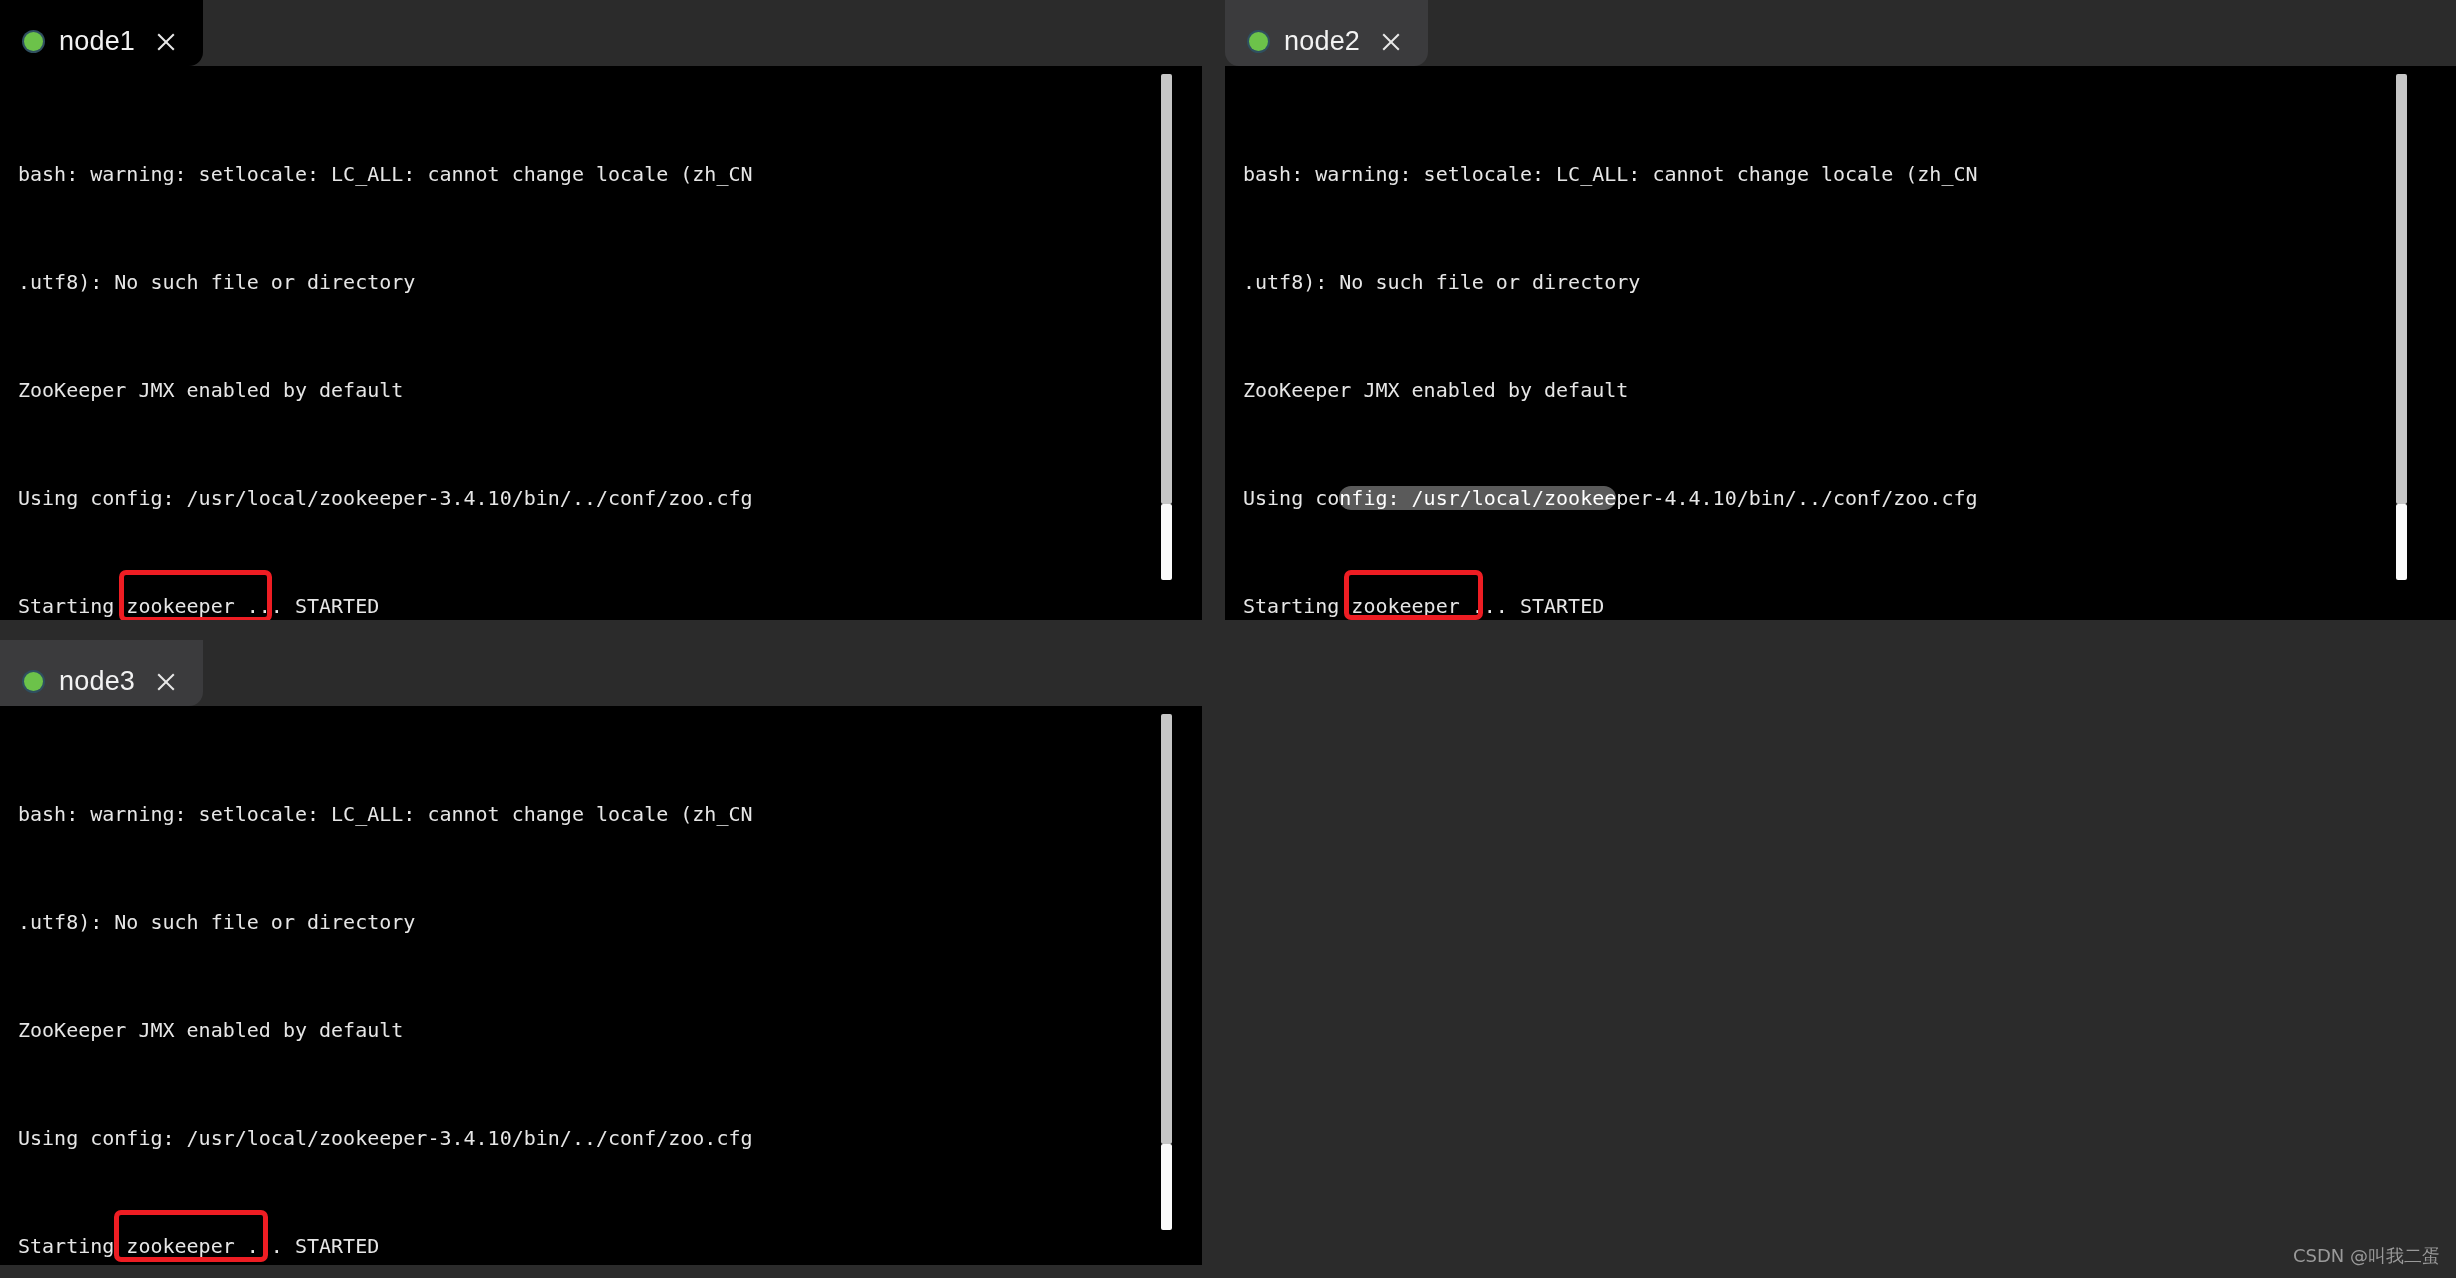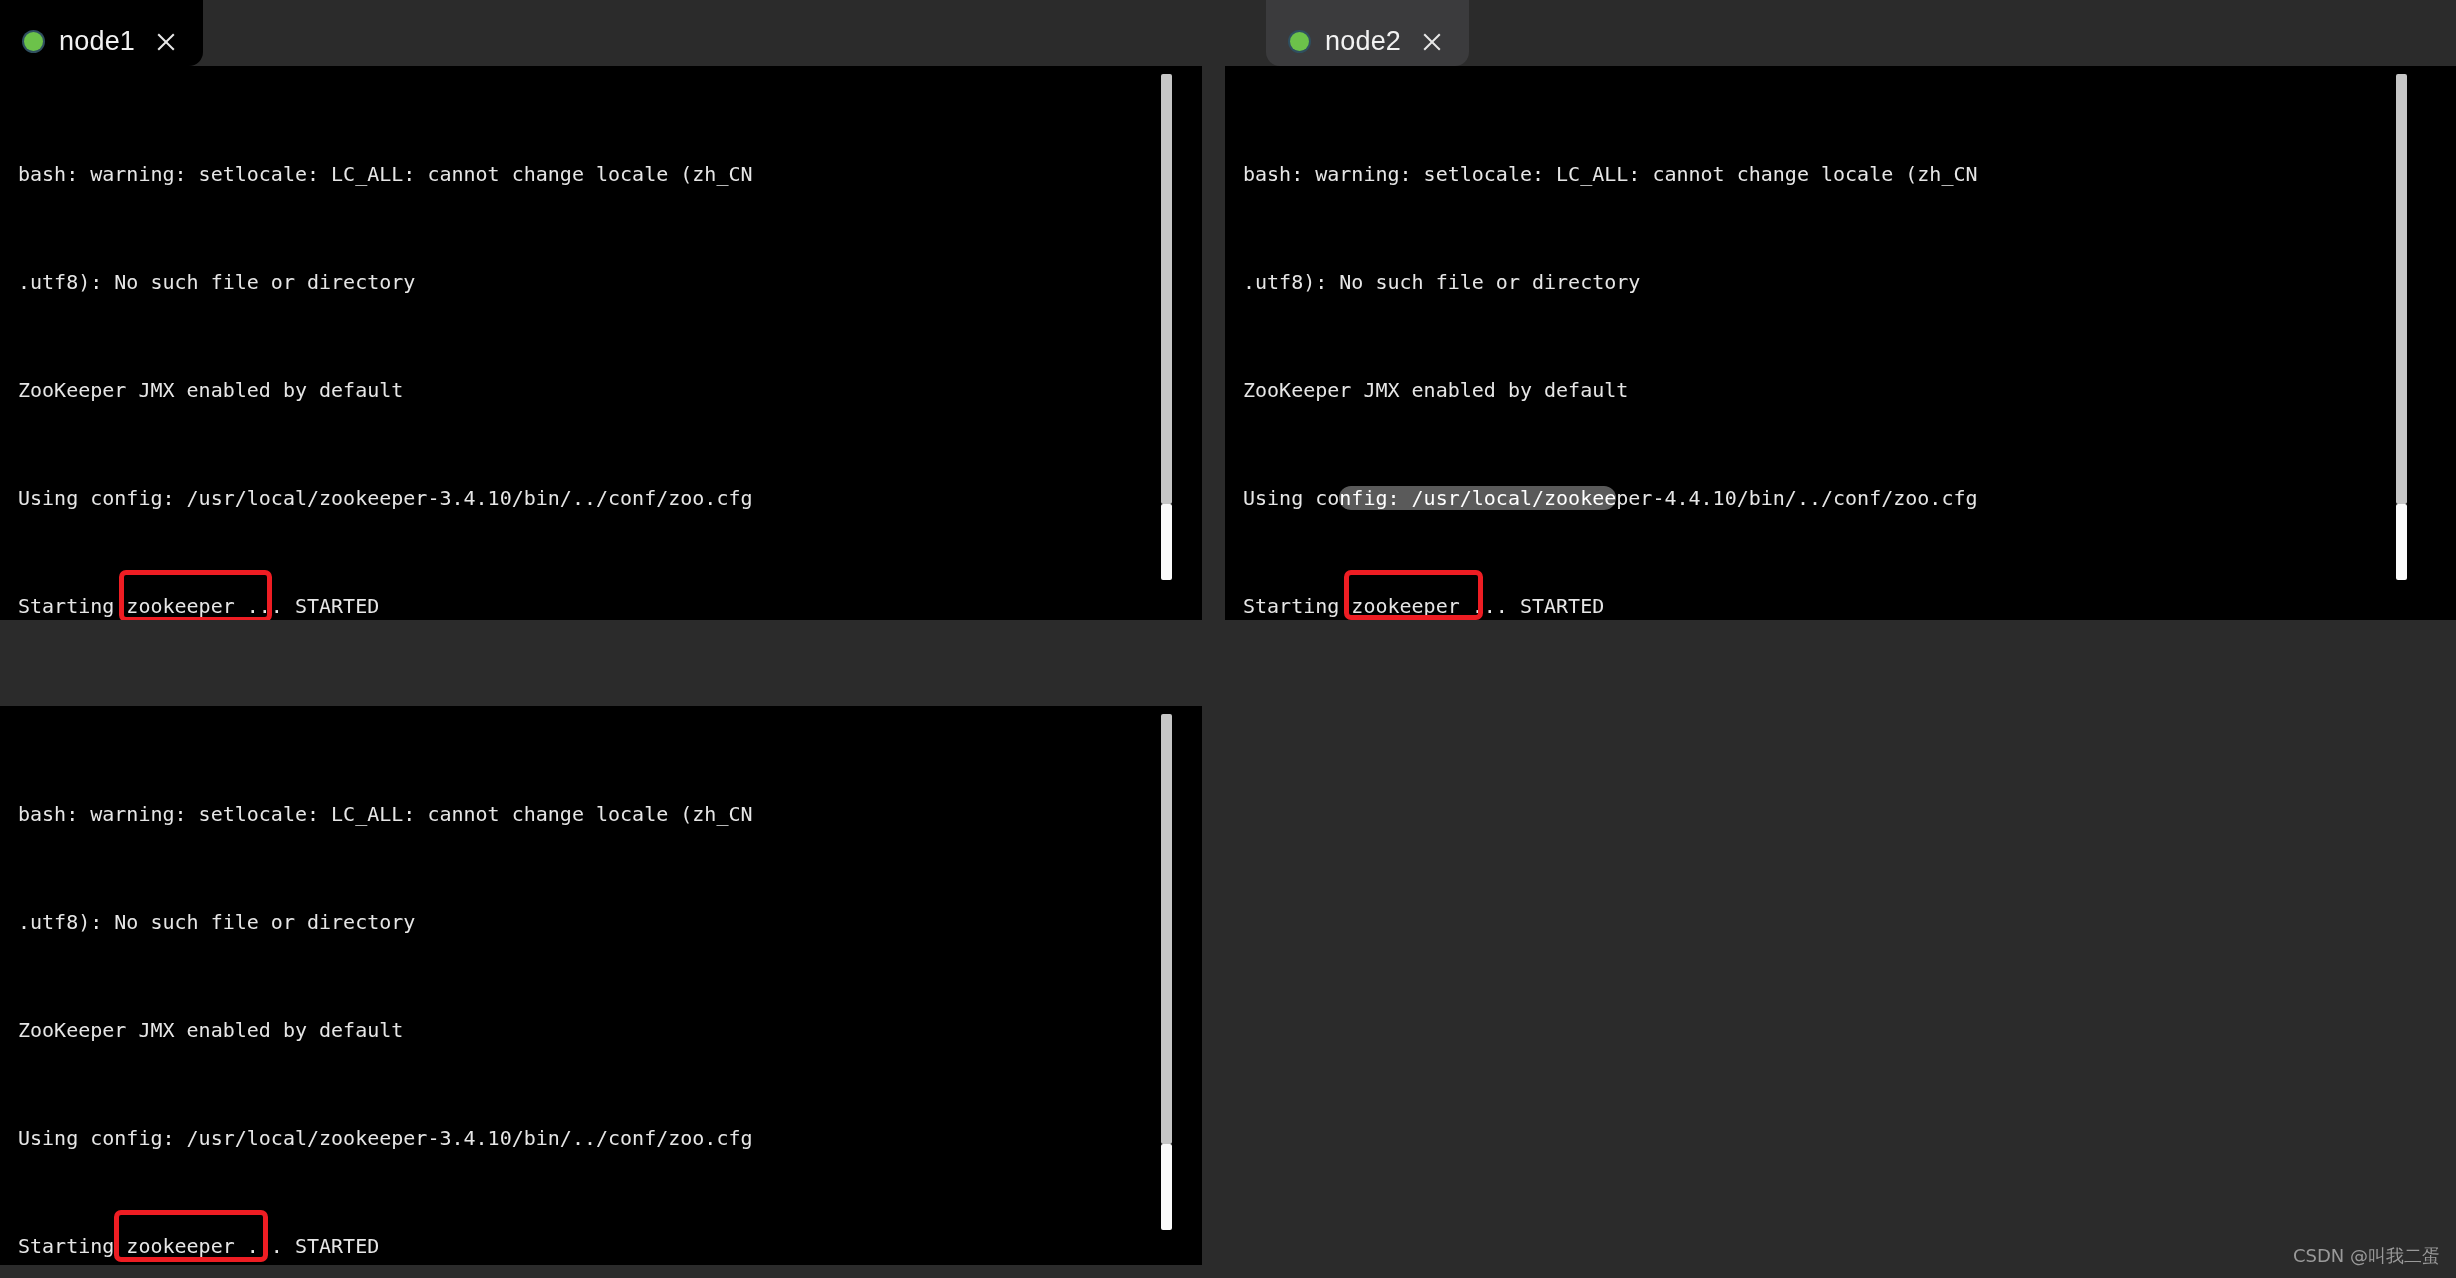--- a/index.html
+++ b/index.html
@@ -161,21 +161,21 @@
     <div class="scroll-track" style="left:1161px; top:0px; height:554px;">
       <div class="scroll-thumb" style="top:8px; height:430px;"></div>
       <div class="scroll-thumb-bright" style="top:438px; height:76px;"></div>
     </div>
   </div>
 </div>
 
 <div class="term-window" style="left:1225px; top:0px; width:1231px; height:620px;">
 
   <div class="tabbar">
-    <div class="tab inactive" style="border-radius:0 0 14px 14px;margin-left:41px;">
+    <div class="tab inactive" style="border-radius:0 0 14px 14px;">
       <span class="tab-dot"></span>
       <span class="tab-title">node2</span>
       <span class="tab-close"></span>
     </div>
   </div>
 
   <div class="term-body" style="left:0; top:66px; position:absolute; width:1231px; height:554px;">
     <div class="line">bash: warning: setlocale: LC_ALL: cannot change locale (zh_CN</div>
     <div class="line">.utf8): No such file or directory</div>
     <div class="line">ZooKeeper JMX enabled by default</div>
@@ -195,20 +195,27 @@
 
     <div class="scroll-track" style="left:1171px; top:0px; height:554px;">
       <div class="scroll-thumb" style="top:8px; height:430px;"></div>
       <div class="scroll-thumb-bright" style="top:438px; height:76px;"></div>
     </div>
   </div>
 </div>
 
 <div class="term-window" style="left:0px; top:640px; width:1202px; height:625px;">
 
+  <div class="tabbar">
+    <div class="tab inactive">
+      <span class="tab-dot"></span>
+      <span class="tab-title">node3</span>
+      <span class="tab-close"></span>
+    </div>
+  </div>
 
   <div class="term-body" style="left:0; top:66px; position:absolute; width:1202px; height:559px;">
     <div class="line">bash: warning: setlocale: LC_ALL: cannot change locale (zh_CN</div>
     <div class="line">.utf8): No such file or directory</div>
     <div class="line">ZooKeeper JMX enabled by default</div>
     <div class="line">Using config: /usr/local/zookeeper-3.4.10/bin/../conf/zoo.cfg</div>
     <div class="line">Starting zookeeper ... STARTED</div>
     
     
     

